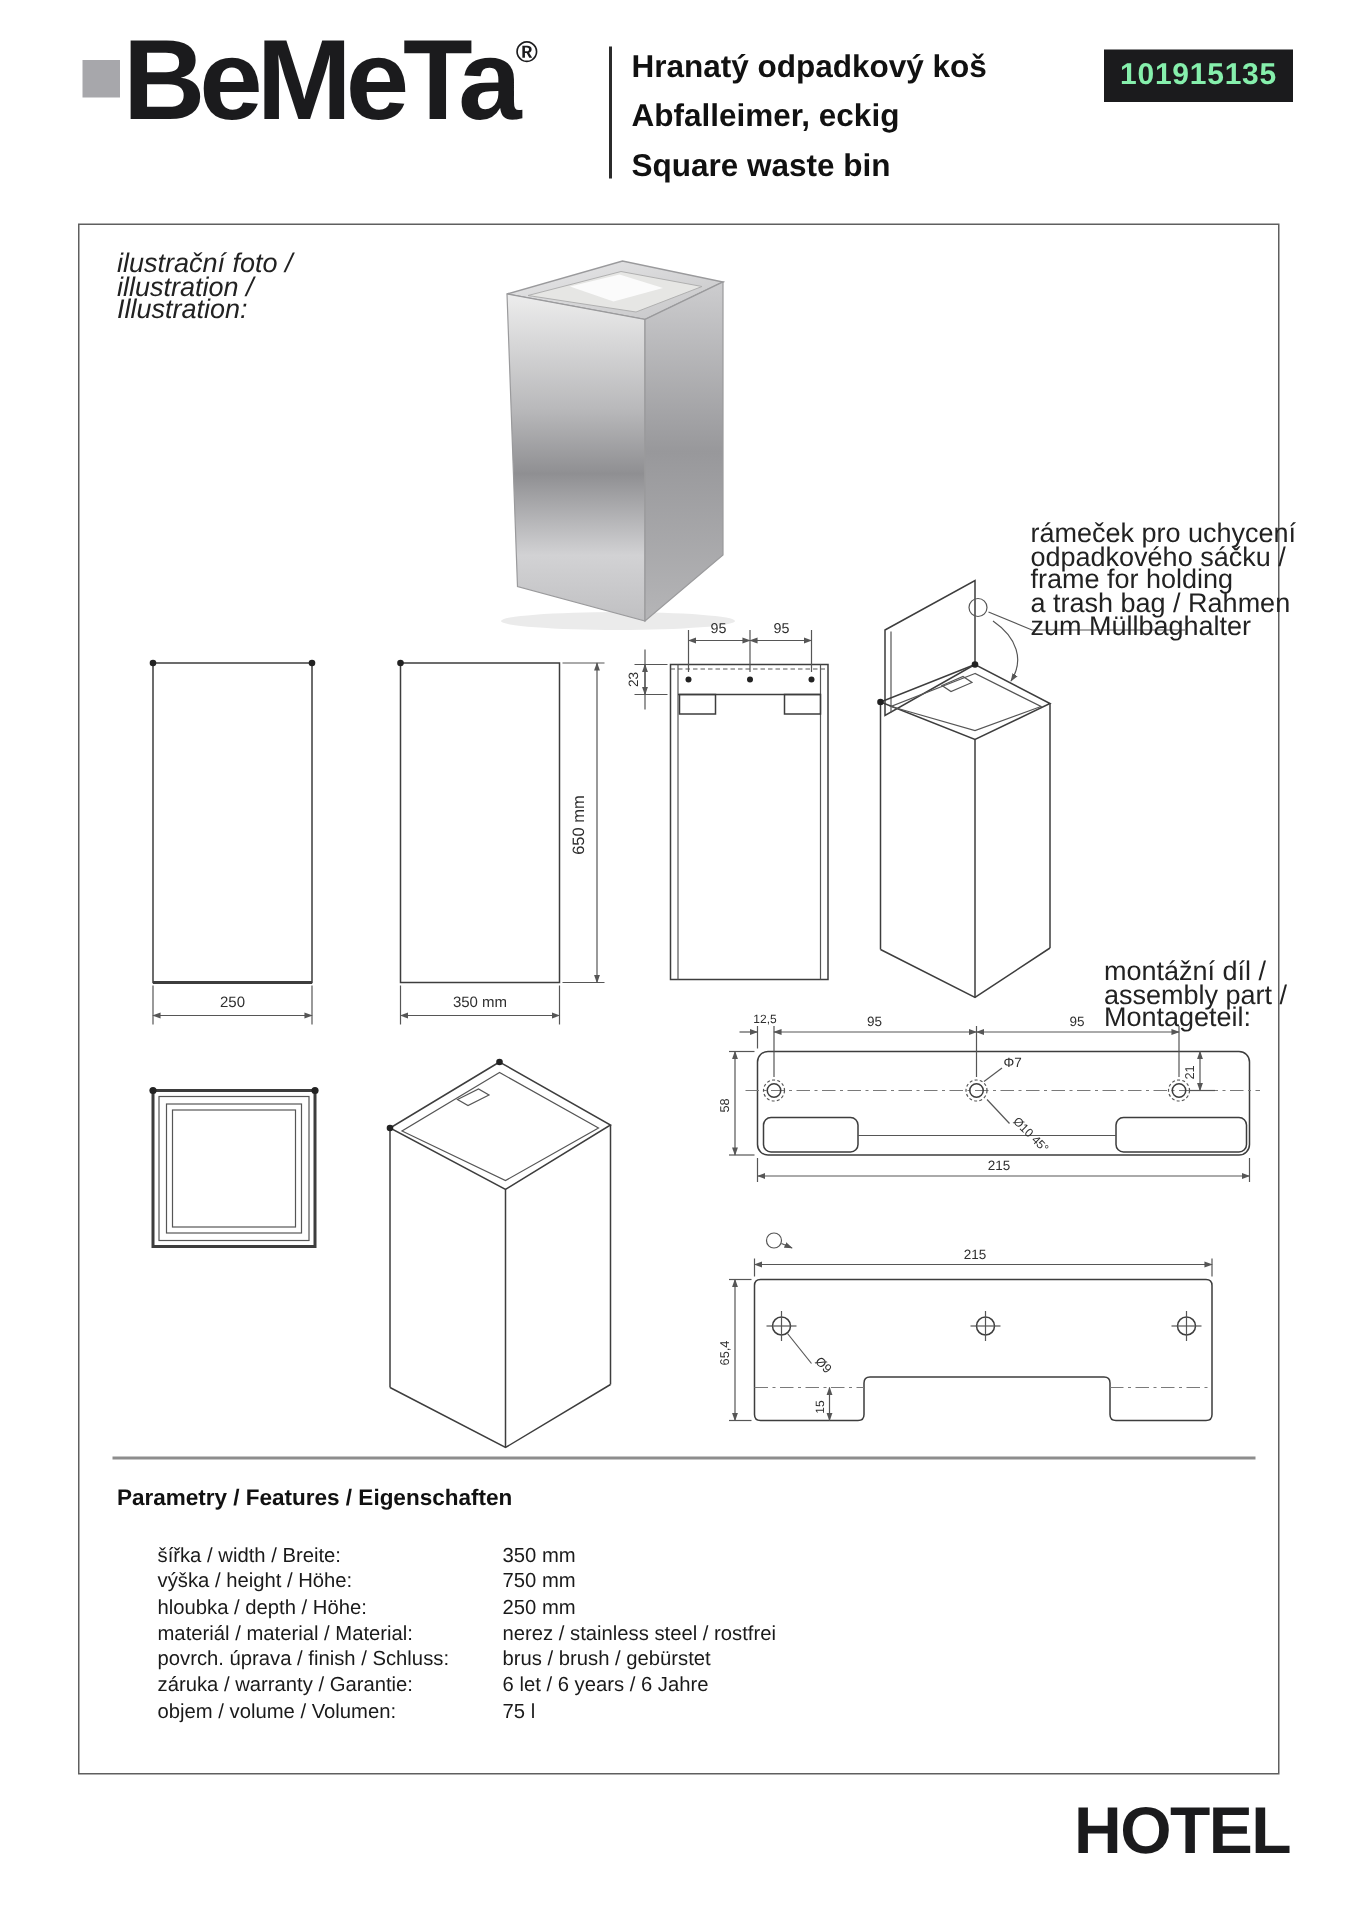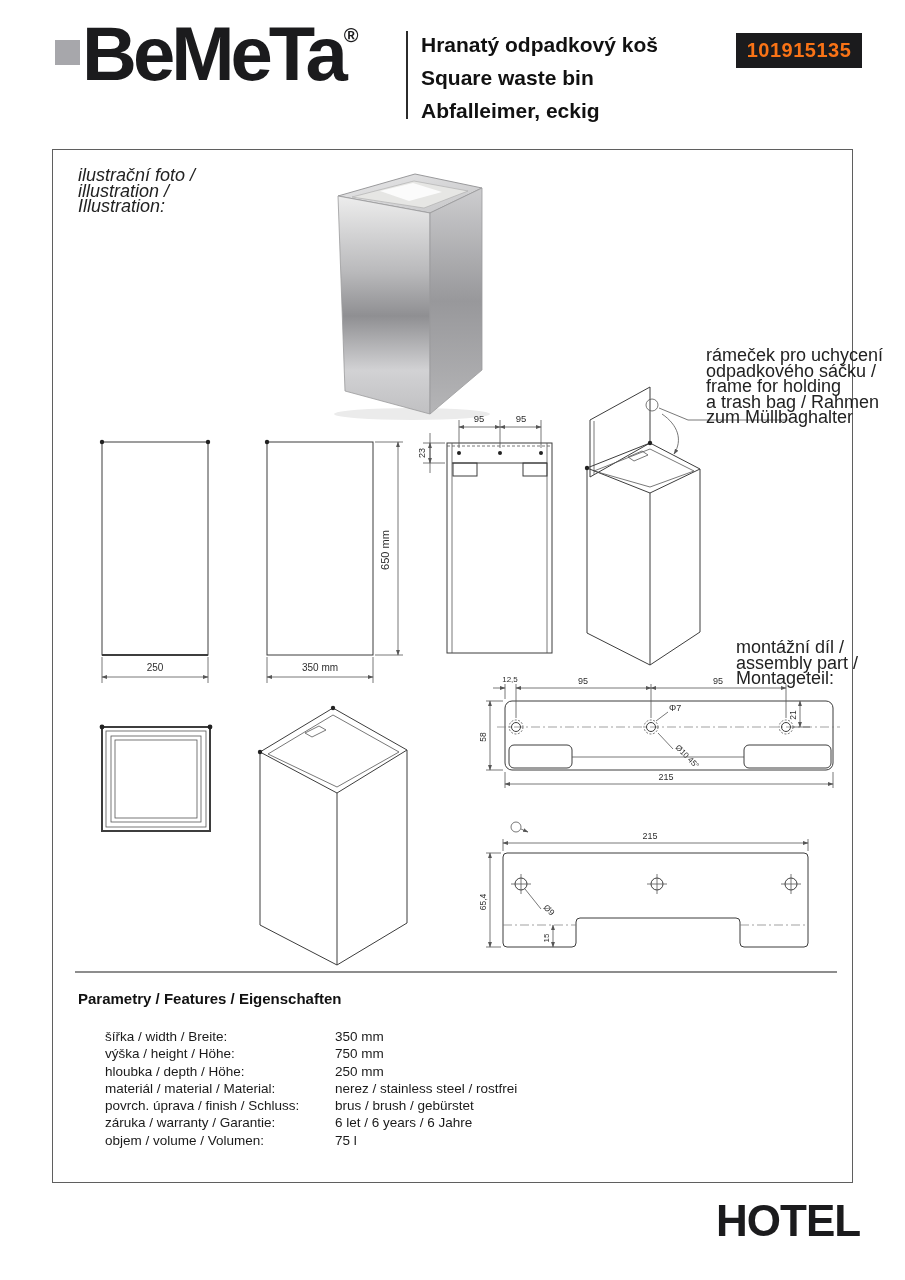--- a/index.html
+++ b/index.html
@@ -6,29 +6,29 @@
   #page{position:relative;width:905px;height:1280px;background:#ffffff;overflow:hidden;
         font-family:"Liberation Sans",sans-serif;color:#1d1d1f;}
   .abs{position:absolute;}
 
   
   #logo-square{left:55px;top:40px;width:25px;height:25px;background:#a7a7ab;}
   #logo-text{left:82px;top:16px;font-size:76px;font-weight:700;letter-spacing:-4px;color:#1b1b1d;line-height:1;}
   #logo-text sup{font-size:20px;letter-spacing:0;vertical-align:38px;}
   #header-divider{left:406px;top:31px;width:2px;height:88px;background:#2b2b2b;}
   #titles{left:421px;top:28px;font-size:21px;font-weight:700;line-height:33px;color:#111;}
-  #code-box{left:736px;top:33px;width:126px;height:35px;background:#1b1b1d;color:#f97316;
+  #code-box{left:736px;top:33px;width:126px;height:35px;background:#1b1b1d;color:#86efac;
             font-size:20px;font-weight:700;text-align:center;line-height:35px;letter-spacing:.5px;}
 
   
   #main-box{left:52px;top:149px;width:799px;height:1032px;border:1px solid #5f5f5f;}
 
   .note{font-size:18px;line-height:15.5px;color:#222;}
   #illustration-label{left:78px;top:168px;font-style:italic;}
-  #frame-note{left:706px;top:348px;}
+  #frame-note{left:687px;top:348px;}
   #assembly-note{left:736px;top:640px;}
 
   #separator{left:75px;top:971px;width:762px;height:2px;background:#8d8d8d;}
 
   #params-heading{left:78px;top:990px;font-size:15px;font-weight:700;color:#111;}
   #params-table{left:78px;top:1028px;font-size:13.5px;line-height:17.3px;color:#1a1a1a;}
   .param-row{display:flex;}
   .param-label{width:230px;margin-left:27px;}
   .param-value{}
 
@@ -46,22 +46,22 @@
 </head>
 <body>
 
 <div id="page">
 
   <div class="abs" id="logo-square"></div>
   <div class="abs" id="logo-text"><span>BeMeTa</span><sup>®</sup></div>
   <div class="abs" id="header-divider"></div>
   <div class="abs" id="titles">
     <div>Hranatý odpadkový koš</div>
+    <div>Abfalleimer, eckig</div>
     <div>Square waste bin</div>
-    <div>Abfalleimer, eckig</div>
   </div>
   <div class="abs" id="code-box">101915135</div>
 
   <div class="abs" id="main-box"></div>
 
   <div class="abs note" id="illustration-label">
     <div>ilustrační foto /</div>
     <div>illustration /</div>
     <div>Illustration:</div>
   </div>

